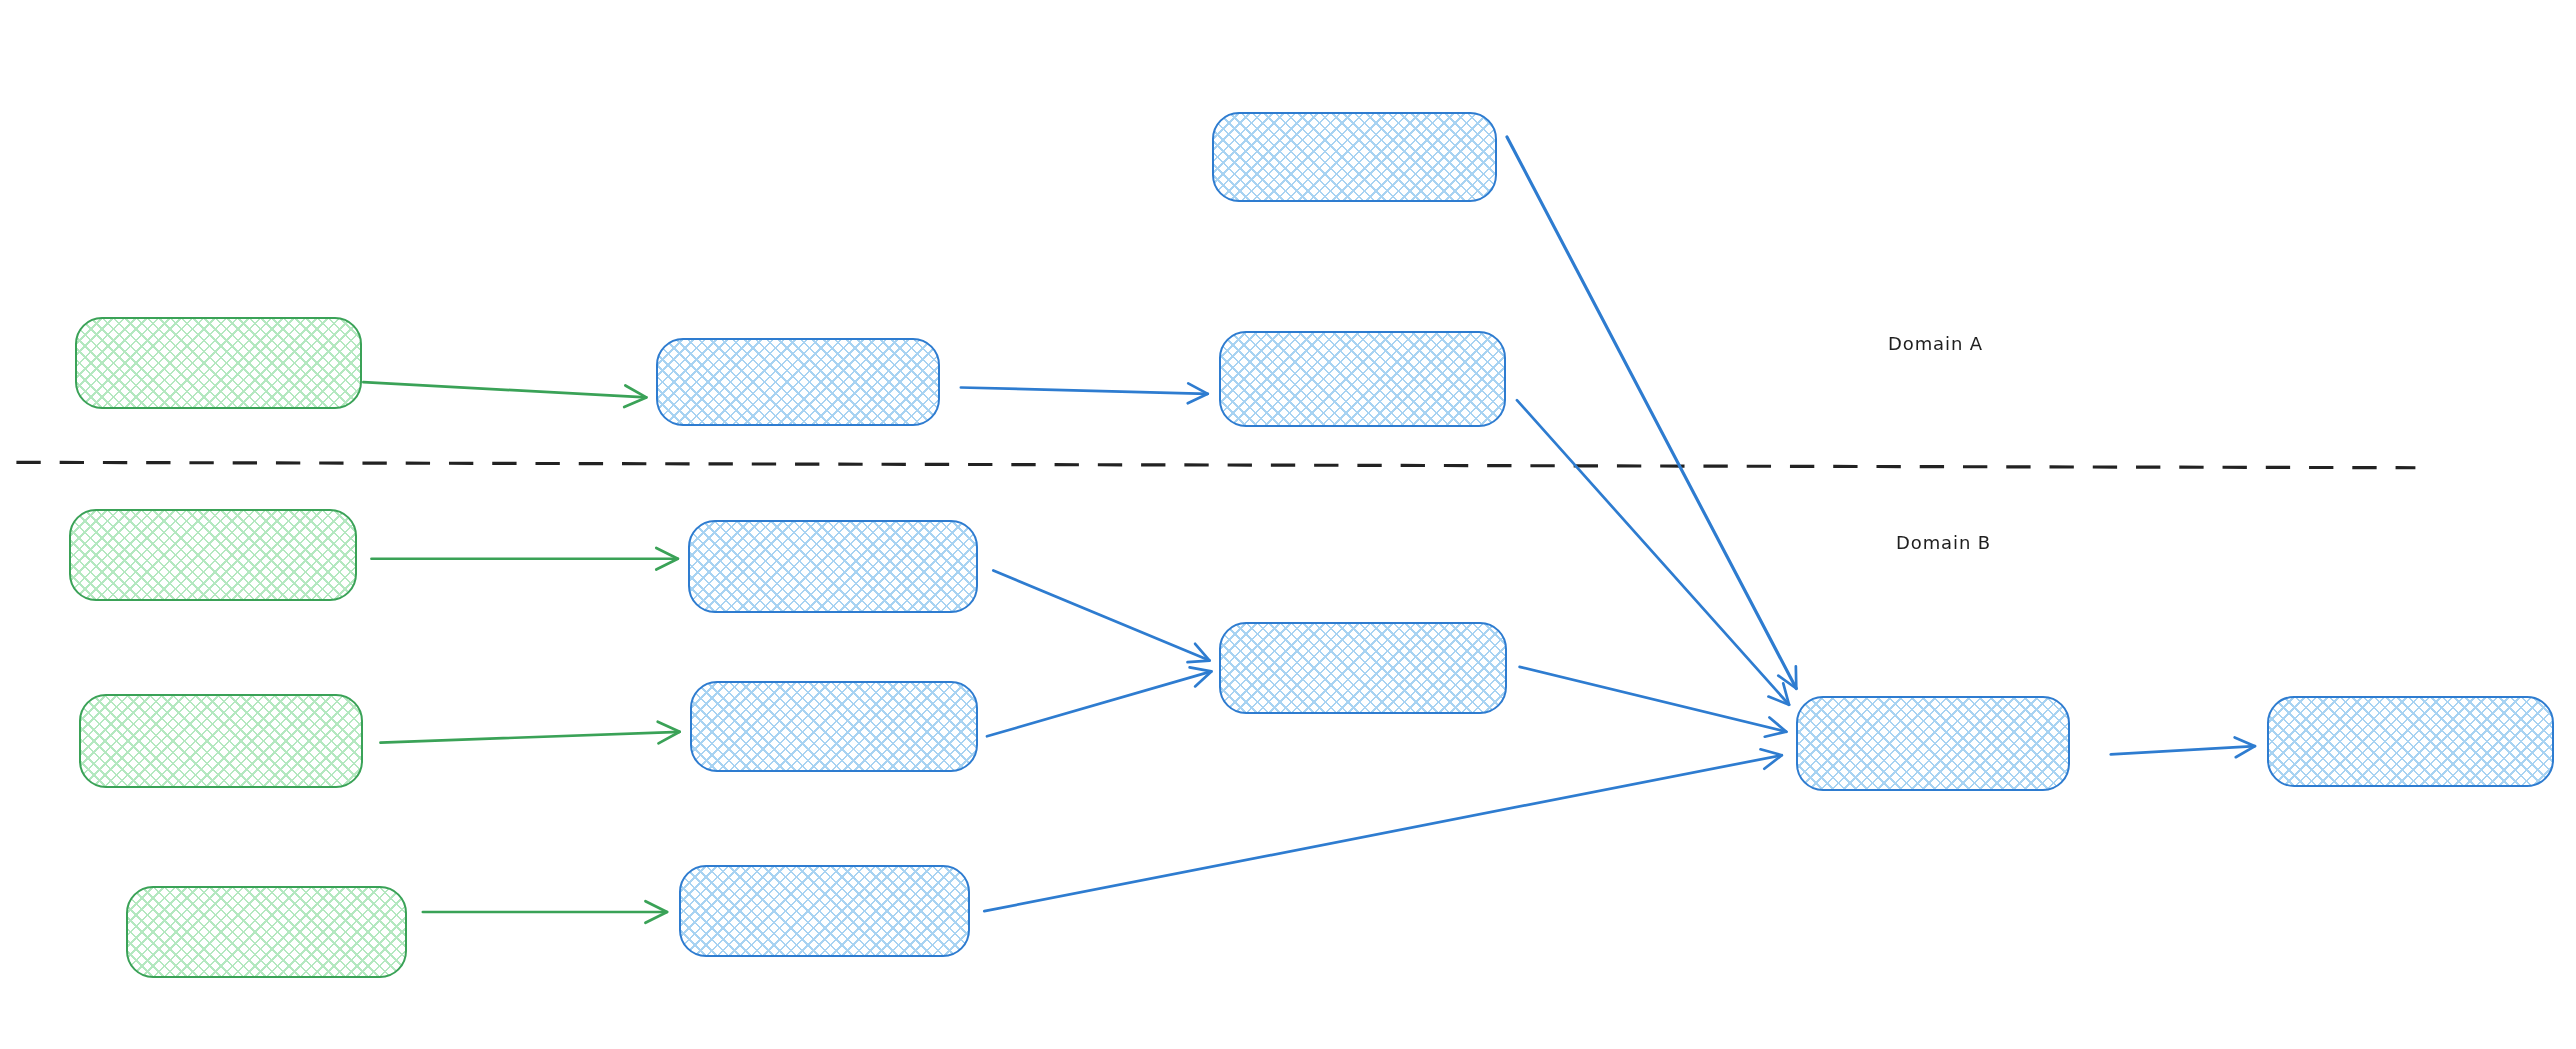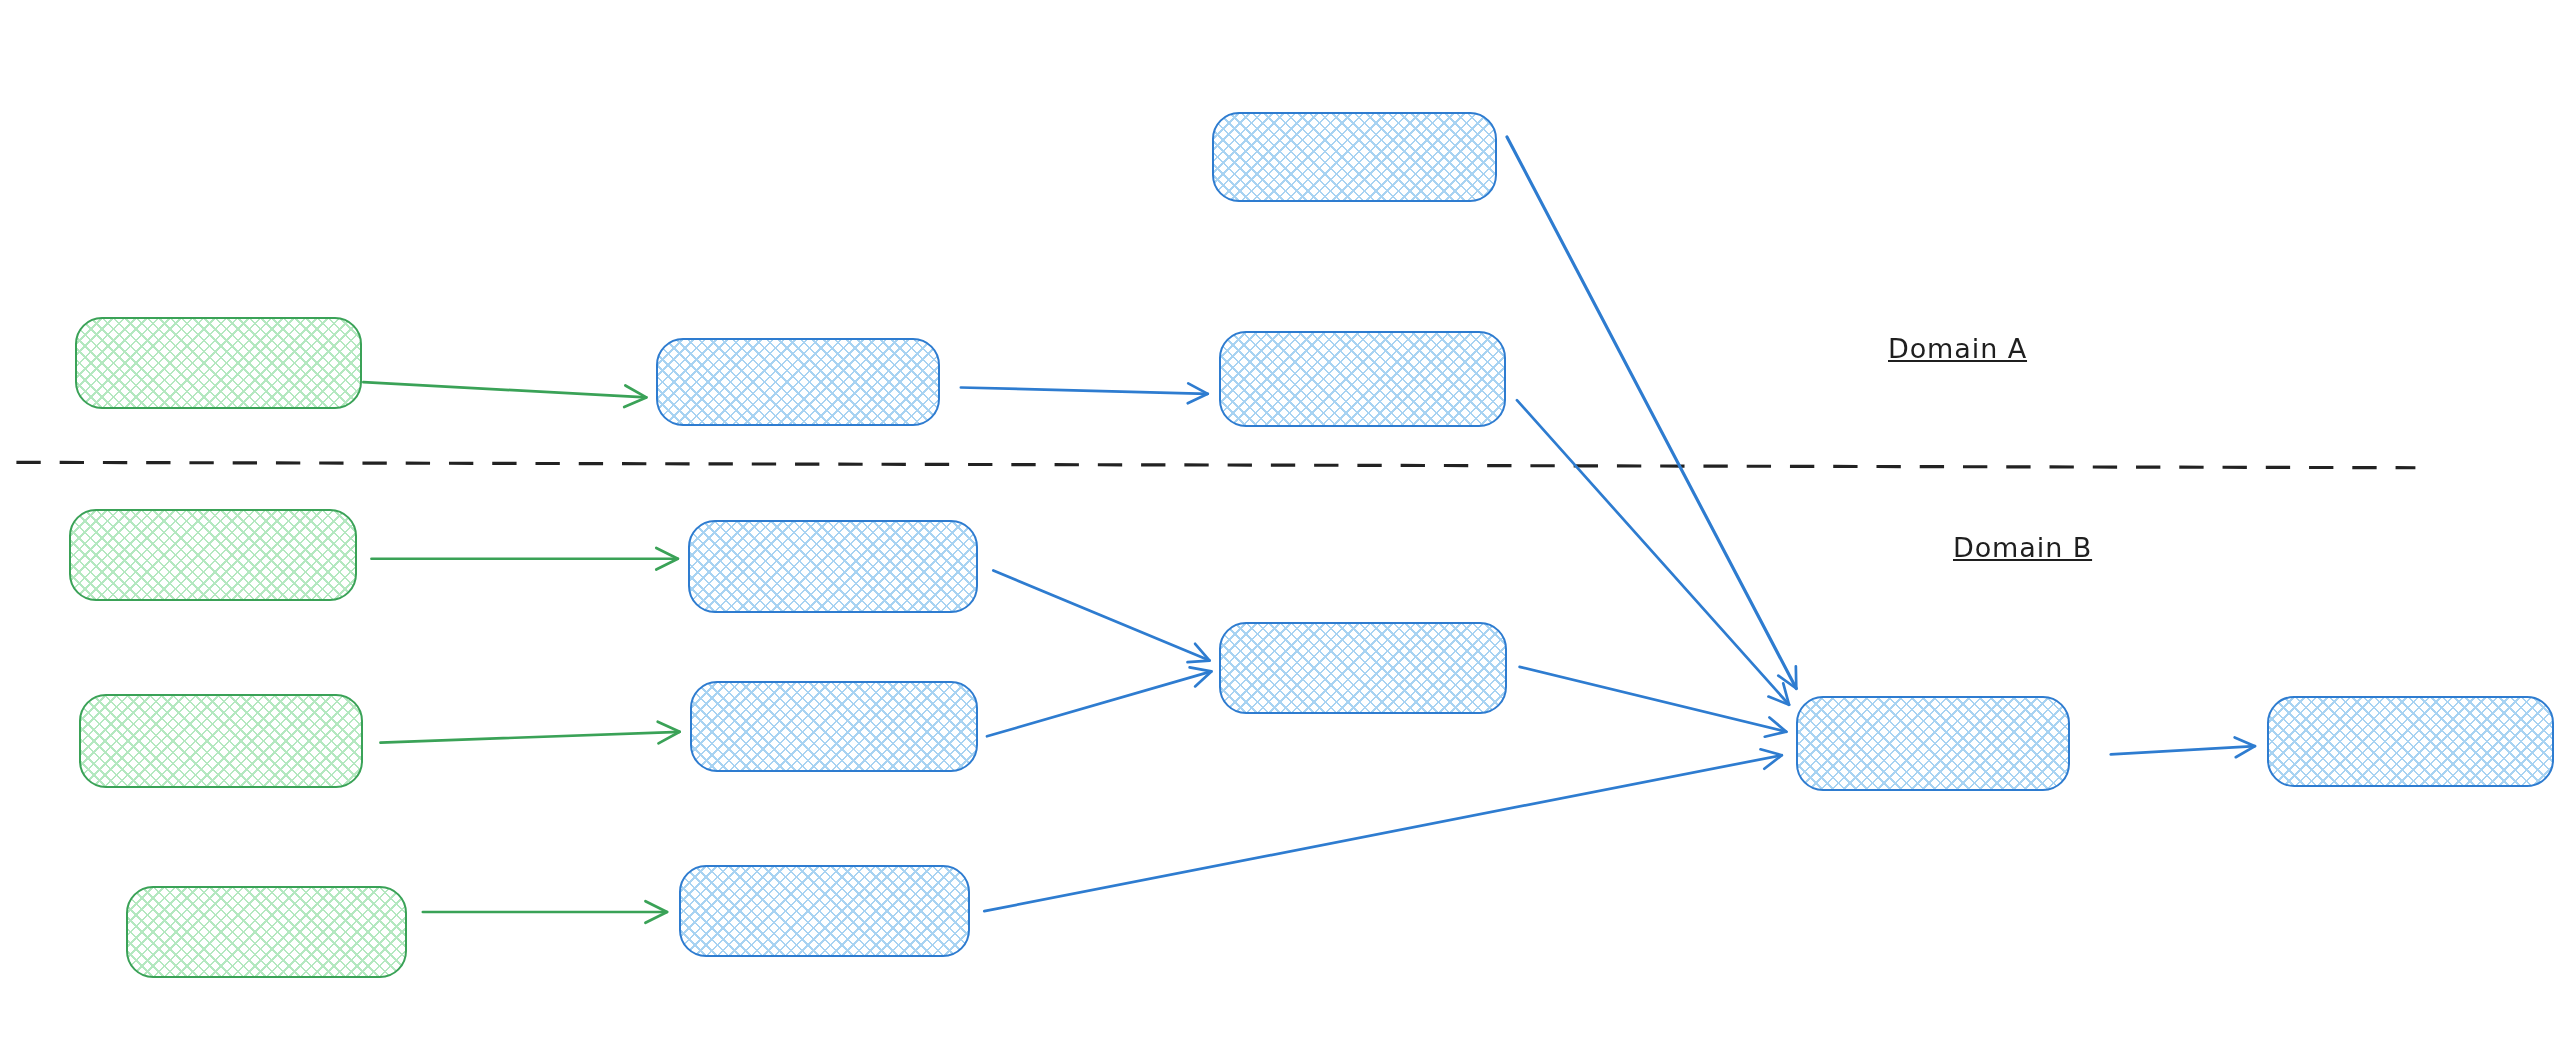--- a/index.html
+++ b/index.html
@@ -24,25 +24,24 @@
   }
   .node.green {
     border-color: var(--green-stroke, #3aa257);
     background-image:
       repeating-linear-gradient(45deg,  var(--green-fill, #b4e8c0) 0 1.8px, transparent 1.8px 8px),
       repeating-linear-gradient(135deg, var(--green-fill, #b4e8c0) 0 1.8px, transparent 1.8px 8px);
   }
 
   .region-label {
     position: absolute;
-    font-size: 27px;
+    font-size: 18px;
     letter-spacing: 0.9px;
     color: var(--text, #1f1f1f);
     white-space: nowrap;
-    text-decoration: underline;
   }
 </style>
 </head>
 <body>
 
 <div id="canvas">
 
   <svg id="edges" viewBox="0 0 2858 1164" xmlns="http://www.w3.org/2000/svg">
     <defs>
       <marker id="arrow-blue" markerUnits="userSpaceOnUse" markerWidth="60" markerHeight="60" refX="0" refY="0" orient="auto" style="overflow:visible">
@@ -77,16 +76,16 @@
   <div class="node blue" style="left: 688px; top: 520px; width: 290px; height: 93px;"></div>
   <div class="node green" style="left: 79px; top: 694px; width: 284px; height: 94px;"></div>
   <div class="node blue" style="left: 690px; top: 681px; width: 288px; height: 91px;"></div>
   <div class="node blue" style="left: 1219px; top: 622px; width: 288px; height: 92px;"></div>
   <div class="node green" style="left: 126px; top: 886px; width: 281px; height: 92px;"></div>
   <div class="node blue" style="left: 679px; top: 865px; width: 291px; height: 92px;"></div>
   <div class="node blue" style="left: 1796px; top: 696px; width: 274px; height: 95px;"></div>
   <div class="node blue" style="left: 2267px; top: 696px; width: 287px; height: 91px;"></div>
 
   <div class="region-label" style="left: 1888px; top: 333px;">Domain A</div>
-  <div class="region-label" style="left: 1953px; top: 532px;">Domain B</div>
+  <div class="region-label" style="left: 1896px; top: 532px;">Domain B</div>
 
 </div>
 
 
 </body></html>

